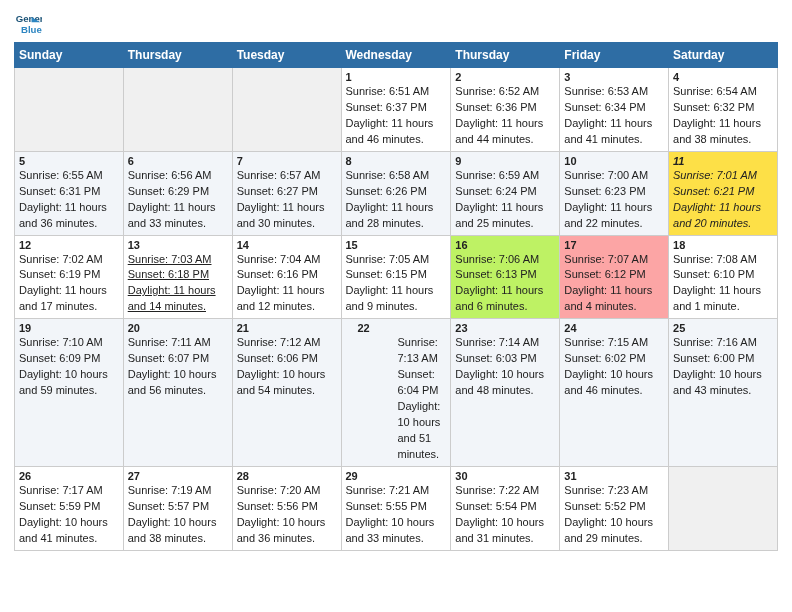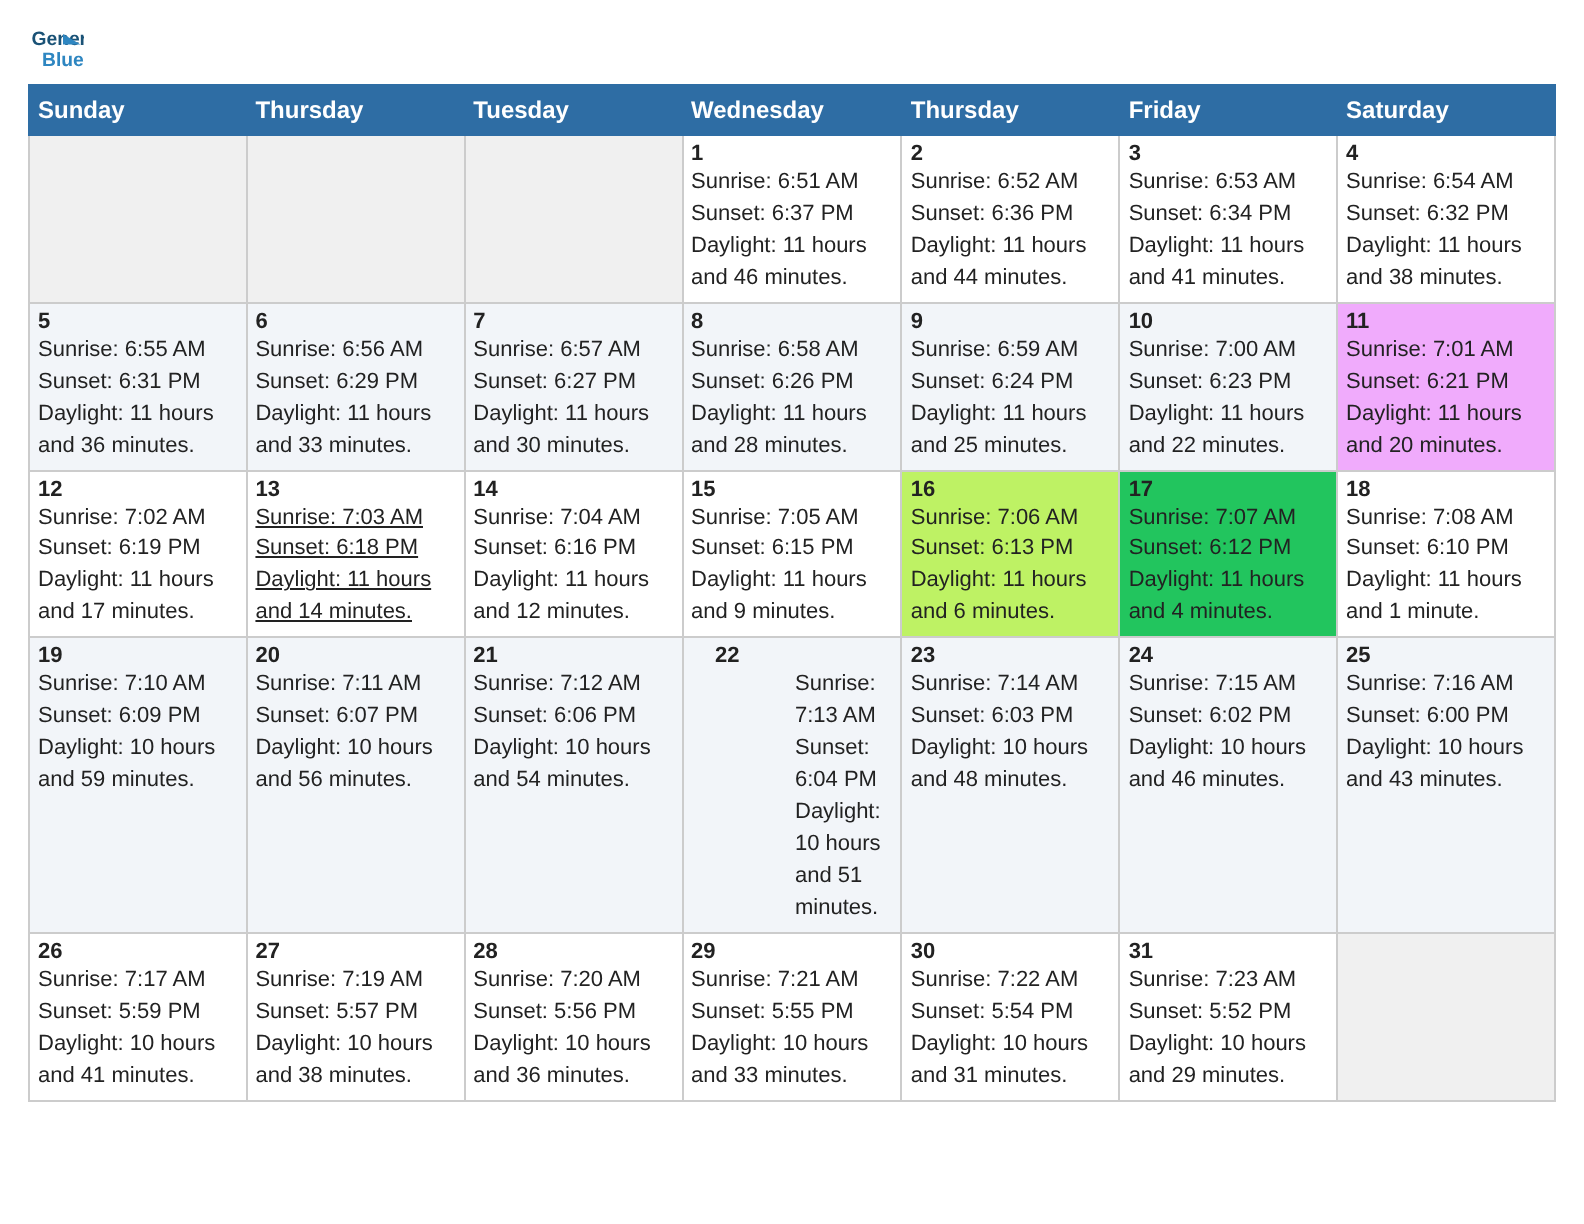--- a/index.html
+++ b/index.html
@@ -188,21 +188,21 @@
 Daylight: 11 hours
 and 25 minutes.</div>
           </td>
           <td style="background: rgb(242, 245, 249);">
             <span class="day-num">10</span>
             <div class="day-info" style="white-space: pre-line;">Sunrise: 7:00 AM
 Sunset: 6:23 PM
 Daylight: 11 hours
 and 22 minutes.</div>
           </td>
-          <td style="background: #f0abfc;">
+          <td style="background: #fde047; font-style: italic;">
             <span class="day-num">11</span>
             <div class="day-info" style="white-space: pre-line;">Sunrise: 7:01 AM
 Sunset: 6:21 PM
 Daylight: 11 hours
 and 20 minutes.</div>
           </td>
         </tr>
         <tr>
           <td style="background: rgb(255, 255, 255);">
             <span class="day-num">12</span>
@@ -232,21 +232,21 @@
 Daylight: 11 hours
 and 9 minutes.</div>
           </td>
           <td style="background: #bef264;">
             <span class="day-num">16</span>
             <div class="day-info" style="white-space: pre-line;">Sunrise: 7:06 AM
 Sunset: 6:13 PM
 Daylight: 11 hours
 and 6 minutes.</div>
           </td>
-          <td style="background: #22c55e;">
+          <td style="background: #fca5a5;">
             <span class="day-num">17</span>
             <div class="day-info" style="white-space: pre-line;">Sunrise: 7:07 AM
 Sunset: 6:12 PM
 Daylight: 11 hours
 and 4 minutes.</div>
           </td>
           <td style="background: rgb(255, 255, 255);">
             <span class="day-num">18</span>
             <div class="day-info" style="white-space: pre-line;">Sunrise: 7:08 AM
 Sunset: 6:10 PM

